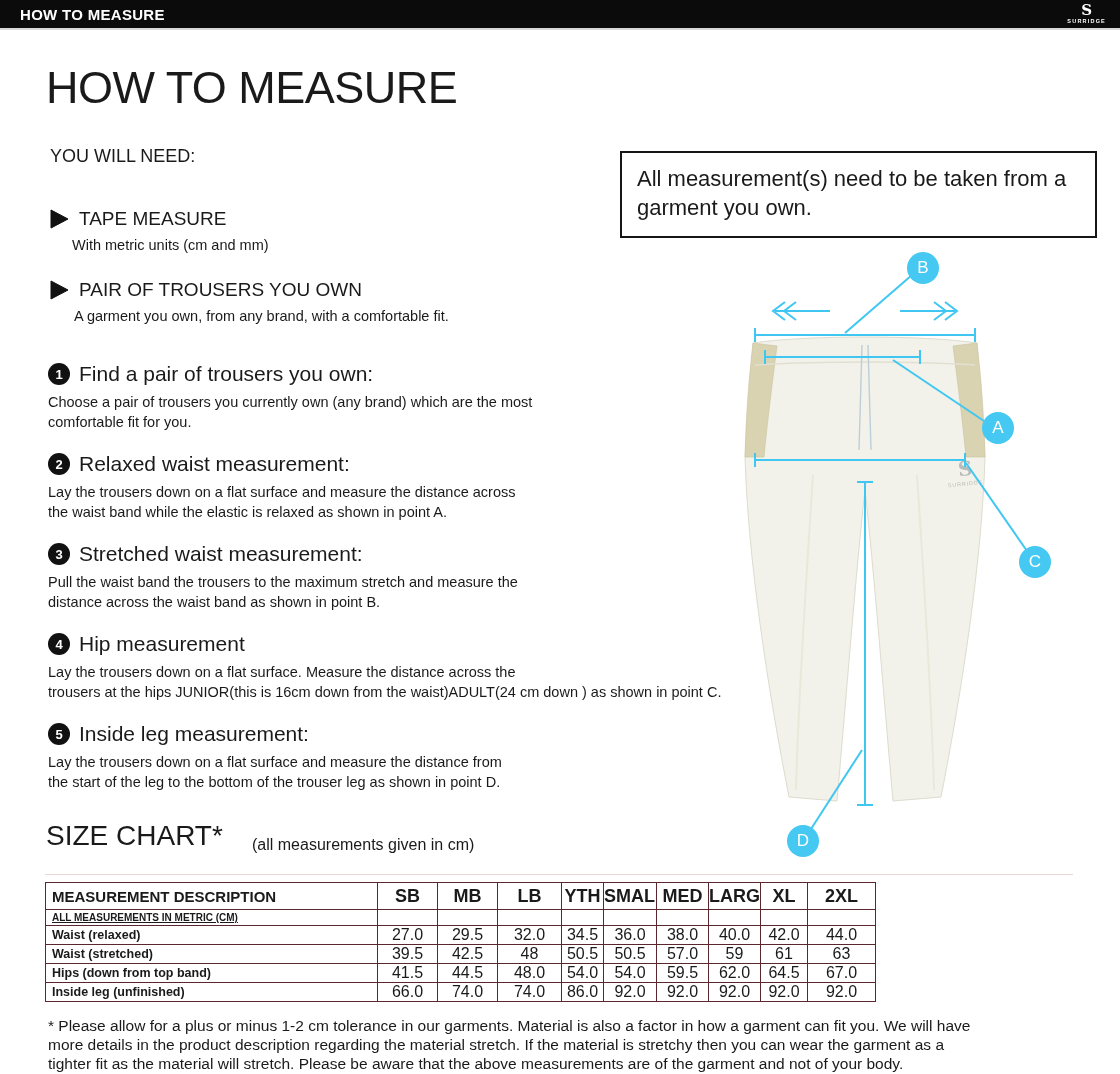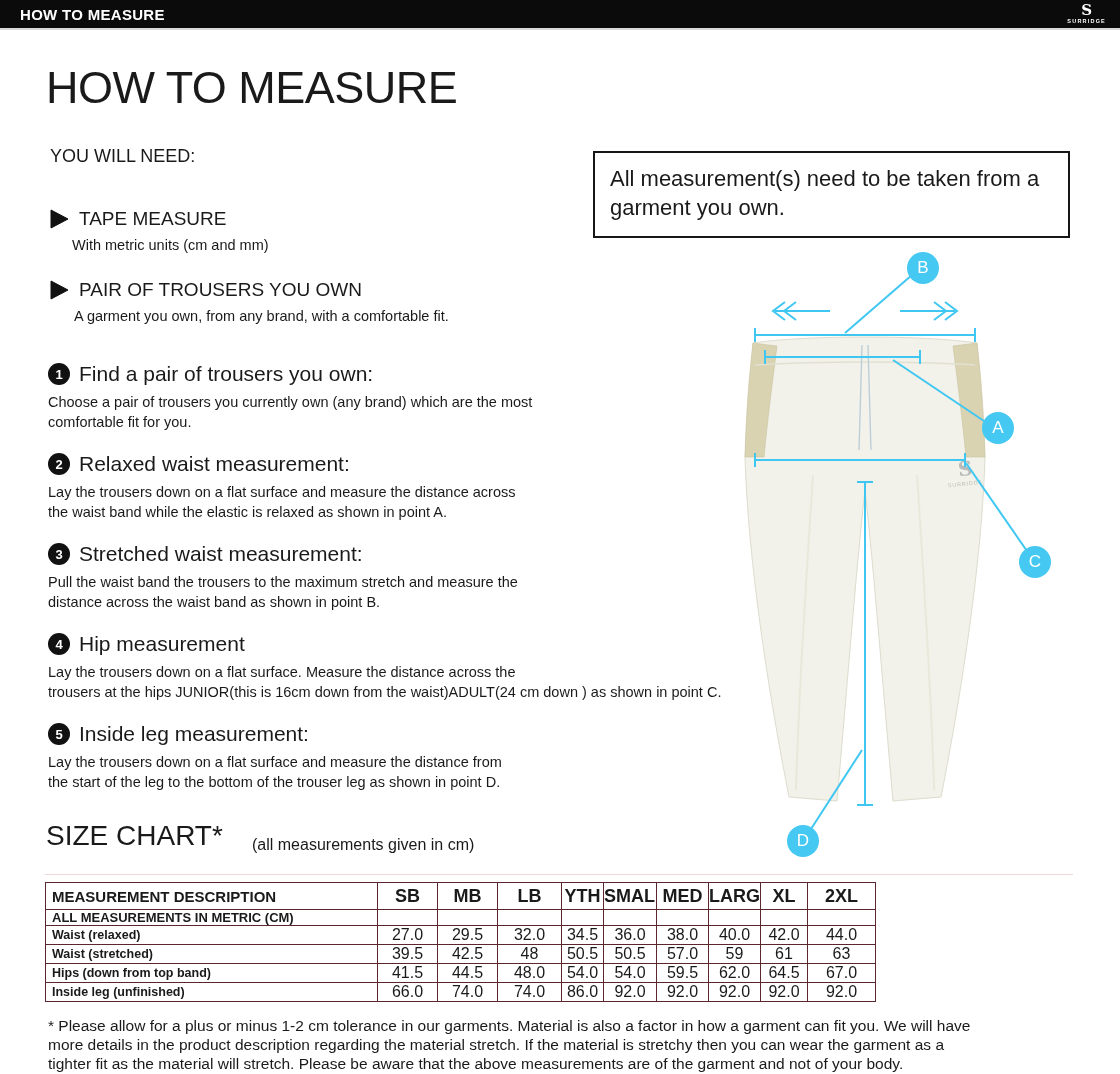--- a/index.html
+++ b/index.html
@@ -29,21 +29,21 @@
   .step-num { width:22px; height:22px; border-radius:50%; background:#111; color:#fff;
               font-size:13px; font-weight:700; display:flex; align-items:center; justify-content:center; flex:0 0 auto; }
   .step-title { font-size:21px; }
   .step-body { position:absolute; left:48px; font-size:14.5px; line-height:20px; white-space:pre-line; width:700px; }
   #s1h{top:362px} #s1b{top:392px}
   #s2h{top:452px} #s2b{top:482px}
   #s3h{top:542px} #s3b{top:572px}
   #s4h{top:632px} #s4b{top:662px}
   #s5h{top:722px} #s5b{top:752px}
 
-  .note-box { position:absolute; left:593px; top:151px; width:477px; box-sizing:border-box;
+  .note-box { position:absolute; left:620px; top:151px; width:477px; box-sizing:border-box;
               border:2px solid #161616; padding:12px 15px 14px 15px; font-size:22px; line-height:1.3;
               white-space:pre-line; }
 
   
   .figure { position:absolute; left:735px; top:245px; width:330px; height:625px; }
   .figure svg { position:absolute; left:0; top:0; }
   .pt-label { position:absolute; width:32px; height:32px; border-radius:50%; background:#45c8f1;
               color:#fff; font-size:17px; display:flex; align-items:center; justify-content:center; }
   #labelB { left:172px; top:7px; }
   #labelA { left:247px; top:167px; }
@@ -52,21 +52,21 @@
 
   .sc-heading { position:absolute; left:46px; top:820px; font-size:28px; font-weight:400; }
   .sc-sub { position:absolute; left:252px; top:836px; font-size:16px; }
   .rule { position:absolute; left:45px; top:874px; width:1028px; height:1px; background:#ecd6d6; }
 
   .size-table { position:absolute; left:45px; top:882px; width:830px; border-collapse:collapse; table-layout:fixed; }
   .size-table th, .size-table td { border:1.6px solid #5a272e; overflow:hidden; white-space:nowrap; padding:0; }
   .size-table .desc { text-align:left; padding-left:6px; }
   .hrow th { height:26px; font-size:18px; font-weight:700; text-align:center; }
   .hrow .desc { font-size:15px; }
-  .metric td { height:15px; font-size:13px; font-weight:700; }
+  .metric td { height:15px; font-size:10px; font-weight:700;text-decoration:underline; }
   .drow td { height:17px; font-size:16px; text-align:center; }
   .drow .desc { font-weight:700; font-size:12.5px; }
 
   .footnote { position:absolute; left:48px; top:1016px; width:1056px; font-size:15.5px; line-height:19px; white-space:pre-line; }
 </style>
 </head>
 <body>
 
 <div class="page">
 

